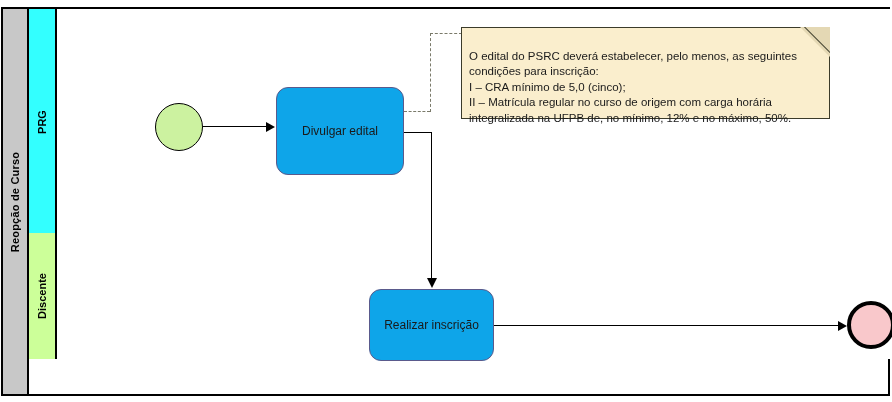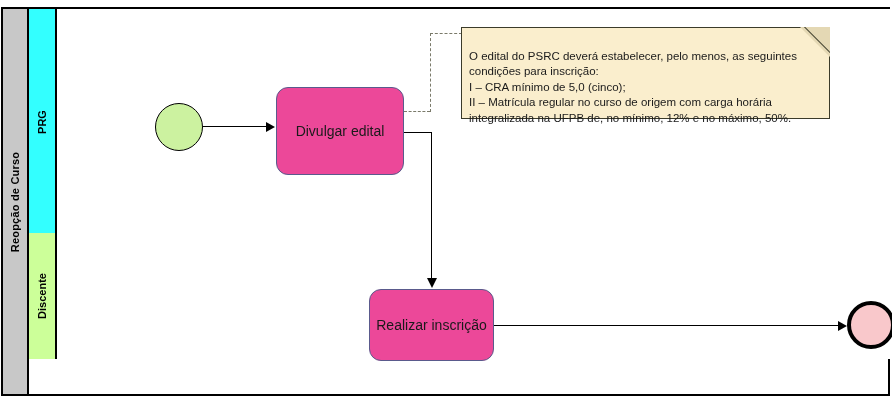--- a/index.html
+++ b/index.html
@@ -113,29 +113,29 @@
   .event-end {
     width: 48px;
     height: 48px;
     background: #f9c8cb;
     border: 4px solid #000000;
   }
 
   
   .task {
     position: absolute;
-    background: #ec4899;
+    background: #0ea5e9;
     border: 1.4px solid #5a5a8c;
     border-radius: 12px;
     box-sizing: border-box;
     display: flex;
     align-items: center;
     justify-content: center;
     text-align: center;
-    font-size: 14px;
+    font-size: 12px;
     color: #1a1a1a;
     padding: 4px 6px;
   }
 
   
   .annotation {
     position: absolute;
     background: #faeecd;
     border: 1.4px solid #3b3b2a;
     box-sizing: border-box;

